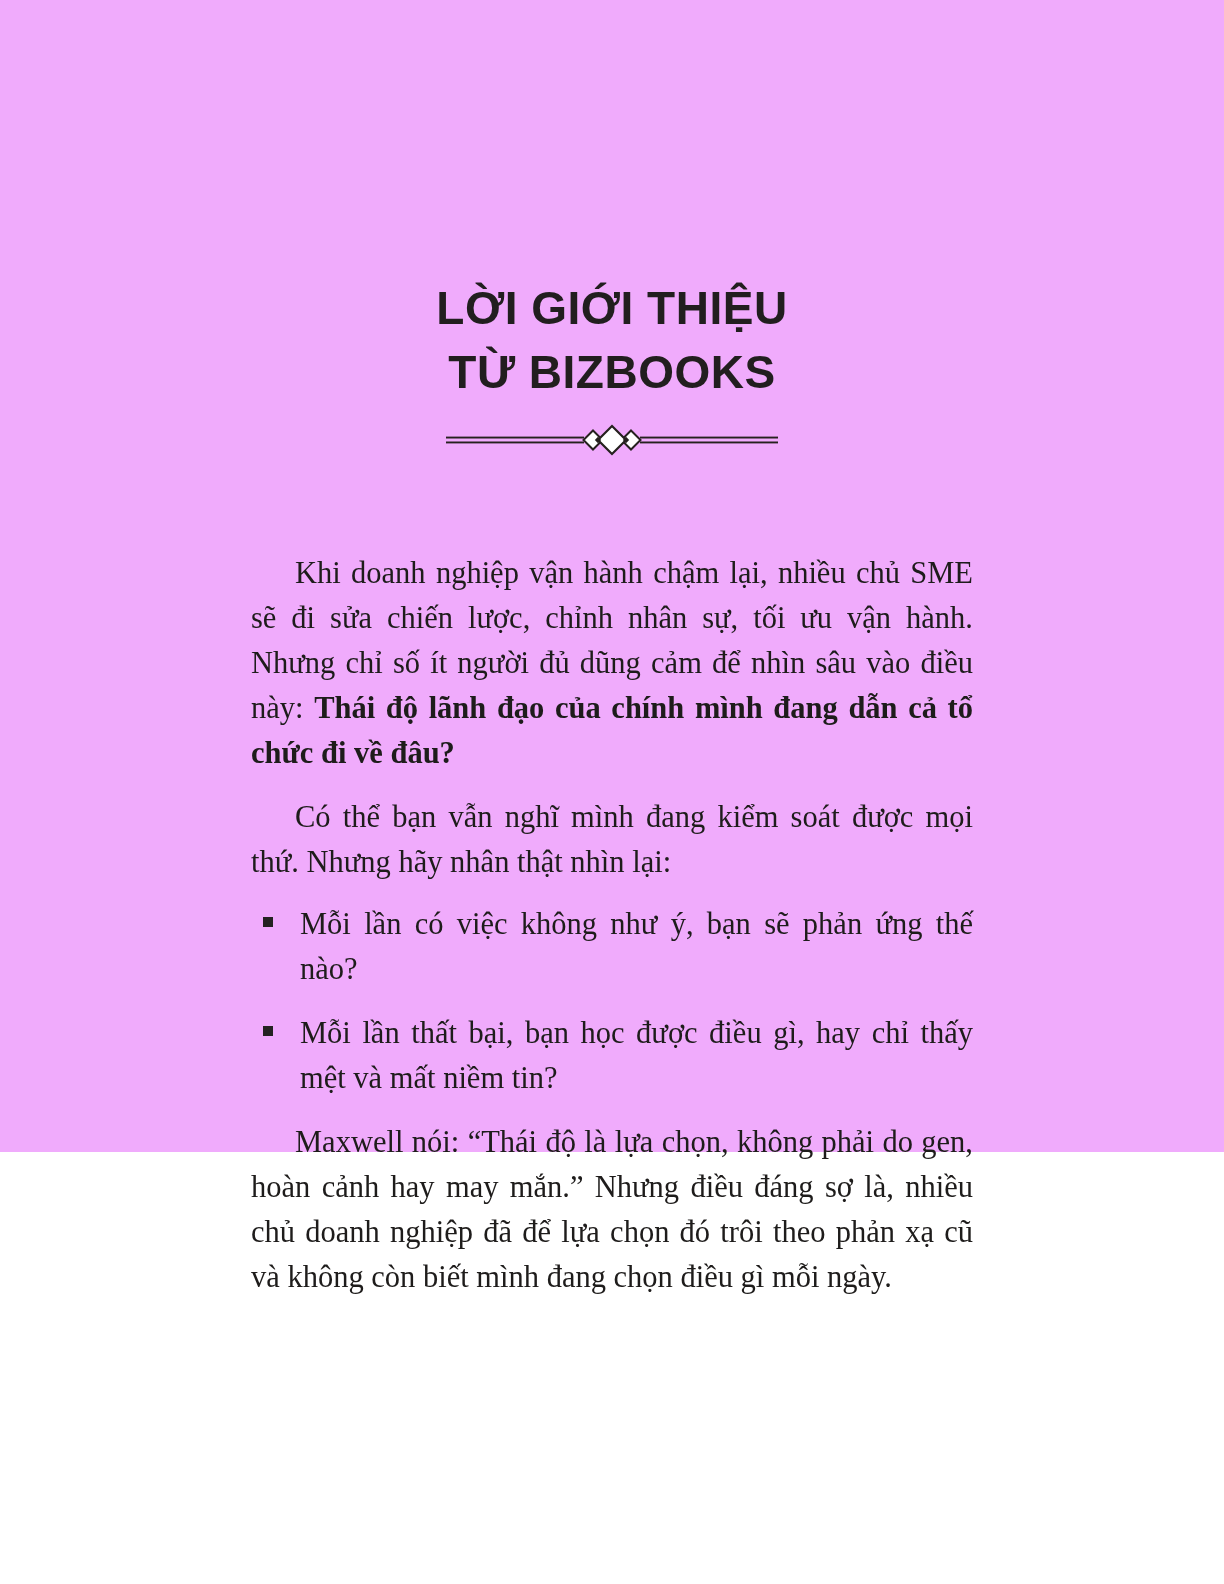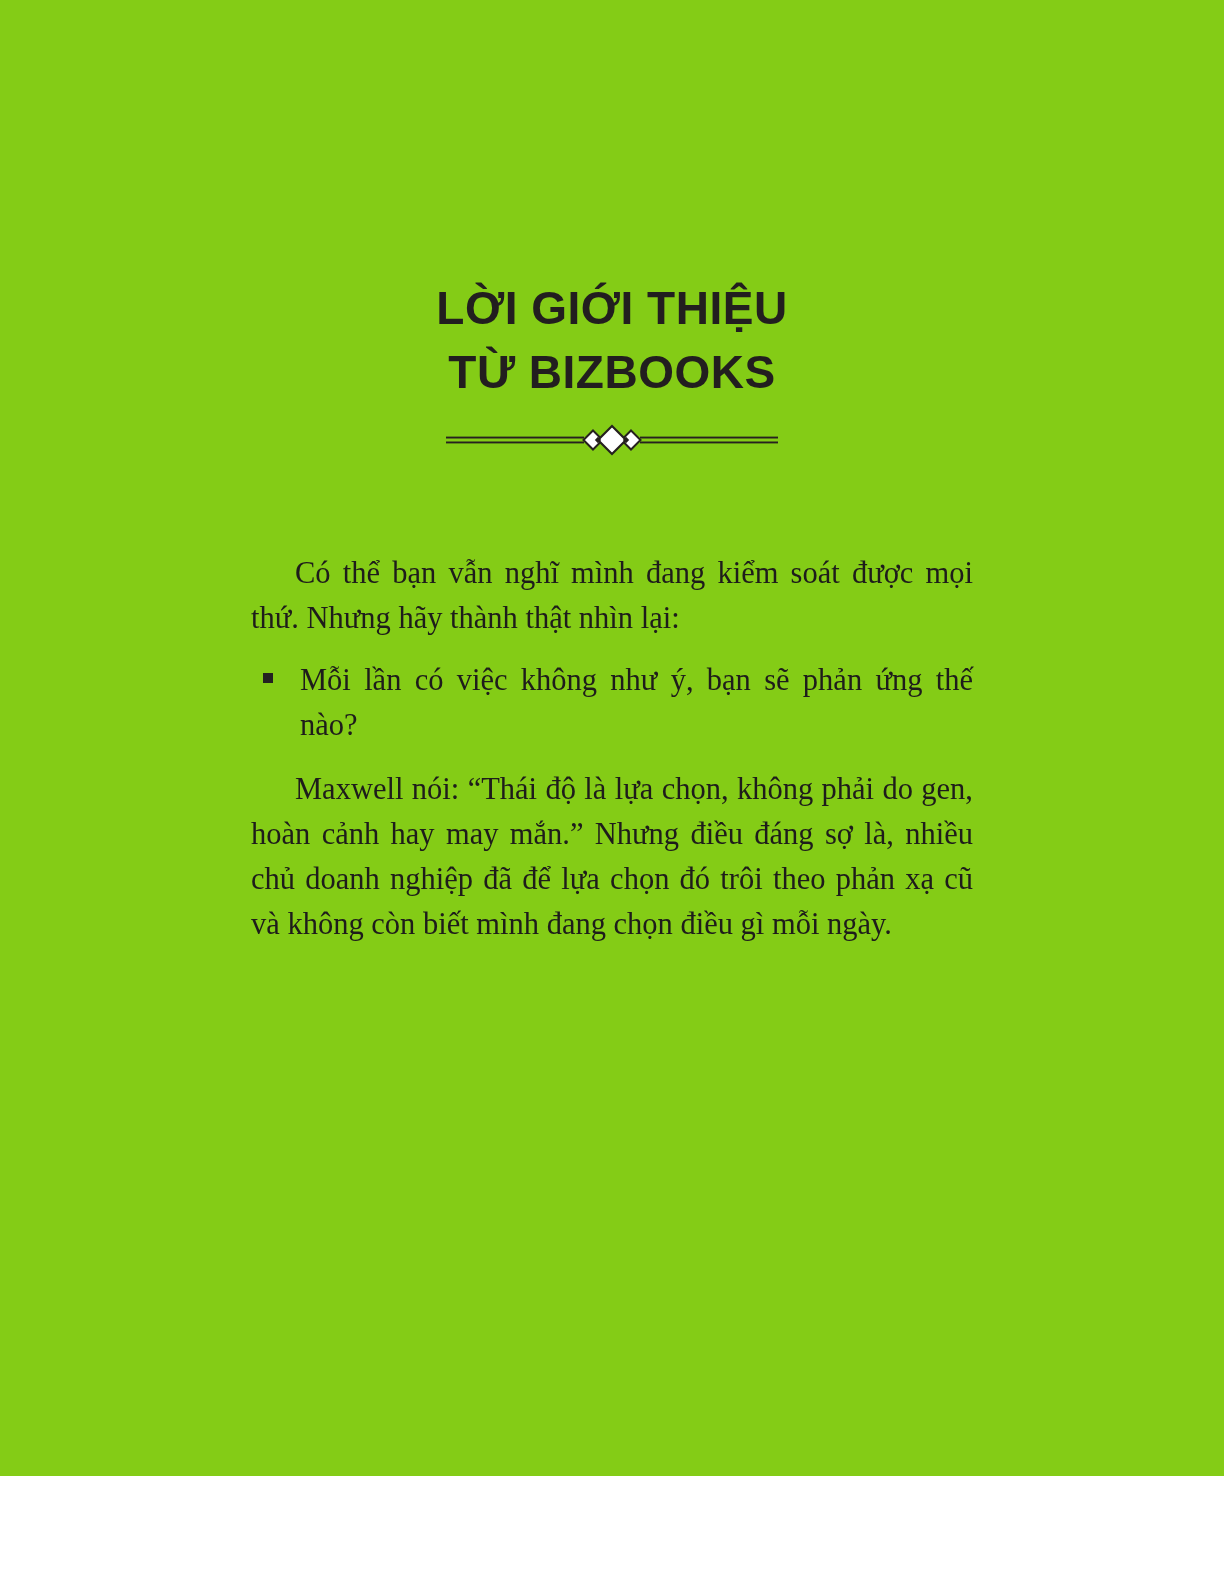--- a/index.html
+++ b/index.html
@@ -10,22 +10,22 @@
   }
   body {
     width: 1224px;
     height: 1584px;
     overflow: hidden;
     font-family: "Liberation Serif", "DejaVu Serif", serif;
     color: #1e1c1b;
   }
   .page {
     width: 1224px;
-    height: 1476px;
-    background: #84cc16;
+    height: 1152px;
+    background: #f0abfc;
     padding-top: 276px;
   }
   .content-col {
     width: 722px;
     margin: 0 auto;
   }
   .chapter-title {
     margin: 0;
     font-family: "Liberation Sans", "DejaVu Sans", sans-serif;
     font-weight: 800;
@@ -105,27 +105,32 @@
 
         <path d="M166 5 L180 19 L166 33 L152 19 Z" stroke="#26211f" stroke-width="2.2" fill="#ffffff"></path>
 
         <path d="M152 15.8 L155.2 19 L152 22.2 L148.8 19 Z" fill="#26211f"></path>
         <path d="M180 15.8 L183.2 19 L180 22.2 L176.8 19 Z" fill="#26211f"></path>
       </svg>
     </div>
 
     <div class="body-text">
 
+      <p><span>Khi doanh nghiệp vận hành chậm lại, nhiều chủ SME sẽ đi sửa chiến lược, chỉnh nhân sự, tối ưu vận hành. Nhưng chỉ số ít người đủ dũng cảm để nhìn sâu vào điều này: </span><span class="bold-run">Thái độ lãnh đạo của chính mình đang dẫn cả tổ chức đi về đâu?</span></p>
 
-      <p class="no-space-after">Có thể bạn vẫn nghĩ mình đang kiểm soát được mọi thứ. Nhưng hãy thành thật nhìn lại:</p>
+      <p class="no-space-after">Có thể bạn vẫn nghĩ mình đang kiểm soát được mọi thứ. Nhưng hãy nhân thật nhìn lại:</p>
 
       <ul class="question-list">
         <li>
           <span class="bullet-square"></span>
           <span>Mỗi lần có việc không như ý, bạn sẽ phản ứng thế nào?</span>
+        </li>
+        <li>
+          <span class="bullet-square"></span>
+          <span>Mỗi lần thất bại, bạn học được điều gì, hay chỉ thấy mệt và mất niềm tin?</span>
         </li>
       </ul>
 
       <p>Maxwell nói: “Thái độ là lựa chọn, không phải do gen, hoàn cảnh hay may mắn.” Nhưng điều đáng sợ là, nhiều chủ doanh nghiệp đã để lựa chọn đó trôi theo phản xạ cũ và không còn biết mình đang chọn điều gì mỗi ngày.</p>
 
     </div>
   </div>
 </div>
 
 </body></html>

